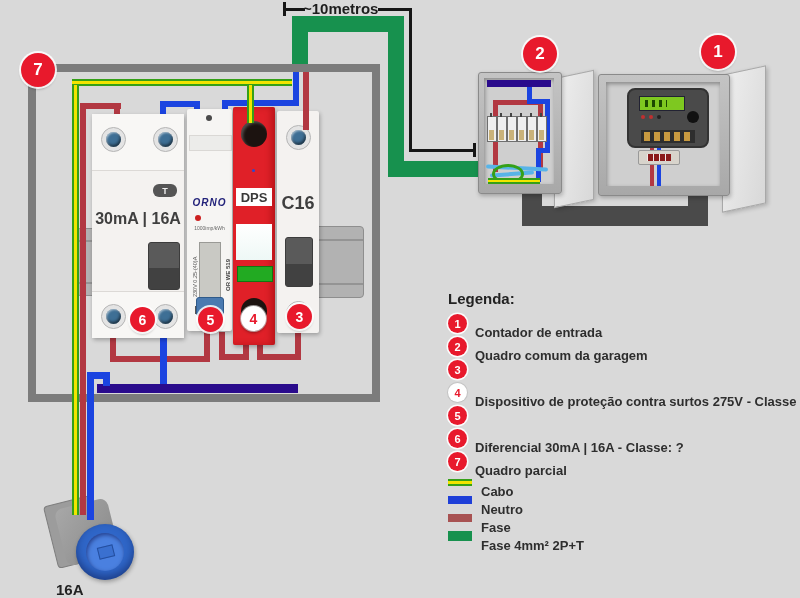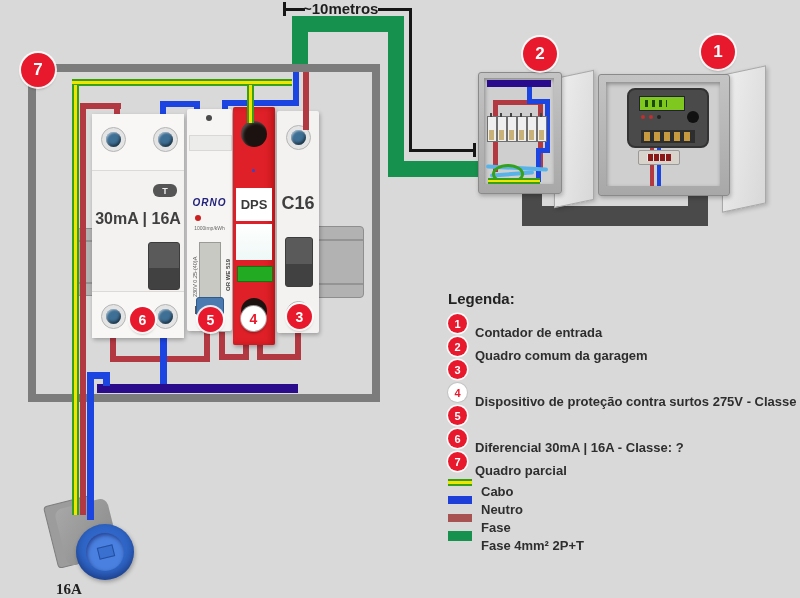--- a/index.html
+++ b/index.html
@@ -143,21 +143,21 @@
   <span class="vtext" style="left:5px;top:188px;font-size:5.5px;">230V 0.25-(40)A</span>
   <span class="vtext" style="left:38px;top:182px;font-size:6px;font-weight:bold;color:#444;">OR WE 519</span>
   <div style="position:absolute;left:8px;top:197px;width:6px;height:6px;border:1px solid #555;"></div>
   <div class="devlabel" style="left:8px;top:196px;font-size:8px;color:#333;">CE</div>
   <div style="position:absolute;left:9px;top:188px;width:26px;height:17px;background:#4a7ab0;border:1px solid #2f5a8a;border-radius:3px;"></div>
 </div>
 
 <div class="device" style="left:233px;top:107px;width:42px;height:238px;background:#e02028;box-shadow:inset -4px 0 6px rgba(120,0,0,.35),1px 2px 4px rgba(0,0,0,.3);">
   <div style="position:absolute;left:8px;top:14px;width:26px;height:26px;border-radius:50%;background:#1c1310;box-shadow:inset 2px 2px 3px rgba(255,255,255,.25);"></div>
   <div style="position:absolute;left:19px;top:62px;width:3px;height:3px;border-radius:50%;background:#2a4ad0;"></div>
-  <div style="position:absolute;left:3px;top:81px;width:36px;height:33px;background:#fff;display:flex;align-items:center;justify-content:center;">
+  <div style="position:absolute;left:3px;top:81px;width:36px;height:18px;background:#fff;display:flex;align-items:center;justify-content:center;">
     <span style="font-size:13px;font-weight:bold;color:#3a3a3a;">DPS</span>
   </div>
   <div style="position:absolute;left:3px;top:117px;width:36px;height:36px;background:linear-gradient(#ffffff,#eef8f6);"></div>
   <div style="position:absolute;left:4px;top:159px;width:34px;height:14px;background:#22aa22;border:1px solid #117711;"></div>
   <div style="position:absolute;left:8px;top:191px;width:26px;height:26px;border-radius:50%;background:#1c1310;"></div>
 </div>
 
 <div class="device" style="left:277px;top:111px;width:42px;height:222px;">
   <div class="screw" style="left:9px;top:14px;">
       <i></i>
@@ -174,21 +174,21 @@
 <div class="badge sm" style="left:130px;top:307px;">6</div>
 <div class="badge sm" style="left:198px;top:307px;">5</div>
 <div class="badge sm inv" style="left:241px;top:306px;">4</div>
 <div class="badge sm" style="left:287px;top:304px;">3</div>
 
 <div style="position:absolute;left:50px;top:500px;width:46px;height:62px;background:#9c9c9c;border:1px solid #7e7e7e;border-radius:4px;transform:rotate(-14deg);z-index:3;"></div>
 <div style="position:absolute;left:60px;top:503px;width:54px;height:58px;background:linear-gradient(135deg,#a8a8a8,#888);border-radius:8px;transform:rotate(-14deg);z-index:3;"></div>
 <div style="position:absolute;left:76px;top:524px;width:58px;height:56px;border-radius:50%;background:#2f66c8;box-shadow:inset 0 -4px 8px rgba(0,0,40,.4),1px 2px 4px rgba(0,0,0,.3);z-index:4;"></div>
 <div style="position:absolute;left:86px;top:533px;width:38px;height:38px;border-radius:50%;background:#4a80e0;box-shadow:inset 1px 2px 4px rgba(0,0,60,.5);z-index:5;"></div>
 <div style="position:absolute;left:98px;top:546px;width:14px;height:10px;background:#3a70d0;border:1px solid #244e9e;transform:rotate(-14deg);z-index:6;"></div>
-<div class="abs" style="left:56px;top:581px;font-size:15px;font-weight:bold;color:#222;z-index:6;font-family:Liberation Serif, serif;">16A</div>
+<div class="abs" style="left:56px;top:581px;font-size:15px;font-weight:bold;color:#222;z-index:6;">16A</div>
 
 <div class="darkcable" style="left:522px;top:186px;width:20px;height:40px;"></div>
 <div class="darkcable" style="left:522px;top:206px;width:186px;height:20px;"></div>
 <div class="darkcable" style="left:688px;top:188px;width:20px;height:38px;"></div>
 
 <div class="badge lg" style="left:523px;top:37px;">2</div>
 <div class="door" style="left:554px;top:74px;width:38px;height:128px;"></div>
 <div class="boxbody" style="left:478px;top:72px;width:82px;height:120px;"></div>
 <div class="cavity" style="left:484px;top:78px;width:70px;height:106px;">
   <div class="wire navybus" style="left:3px;top:2px;width:64px;height:7px;"></div>

